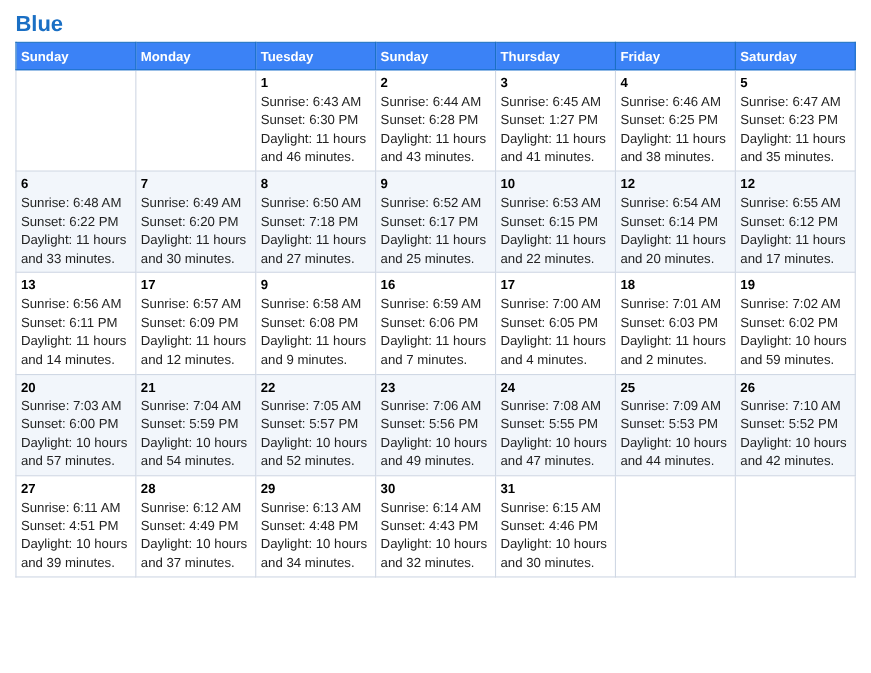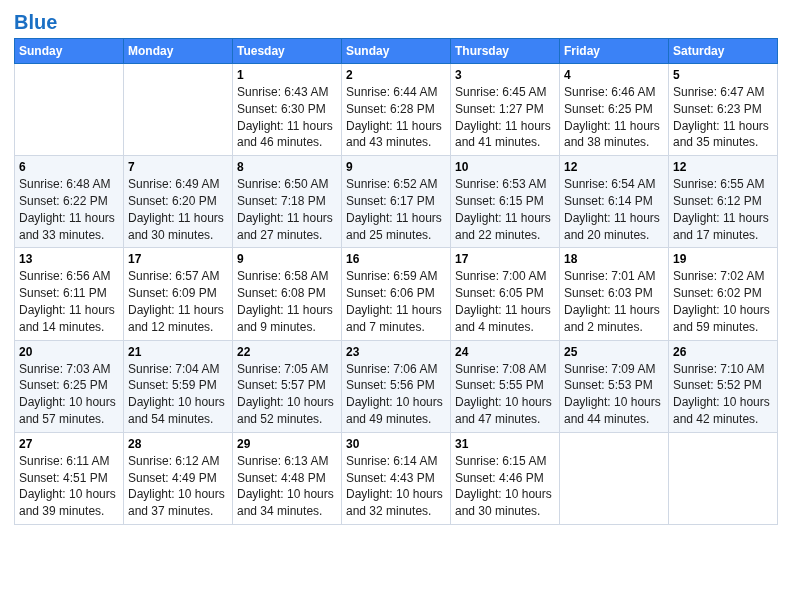--- a/index.html
+++ b/index.html
@@ -239,21 +239,21 @@
             <span class="day-num">19</span>
             <div class="day-info">Sunrise: 7:02 AM
 Sunset: 6:02 PM
 Daylight: 10 hours and 59 minutes.</div>
           </td>
         </tr>
         <tr>
           <td>
             <span class="day-num">20</span>
             <div class="day-info">Sunrise: 7:03 AM
-Sunset: 6:25 PM
+Sunset: 6:00 PM
 Daylight: 10 hours and 57 minutes.</div>
           </td>
           <td>
             <span class="day-num">21</span>
             <div class="day-info">Sunrise: 7:04 AM
 Sunset: 5:59 PM
 Daylight: 10 hours and 54 minutes.</div>
           </td>
           <td>
             <span class="day-num">22</span>

